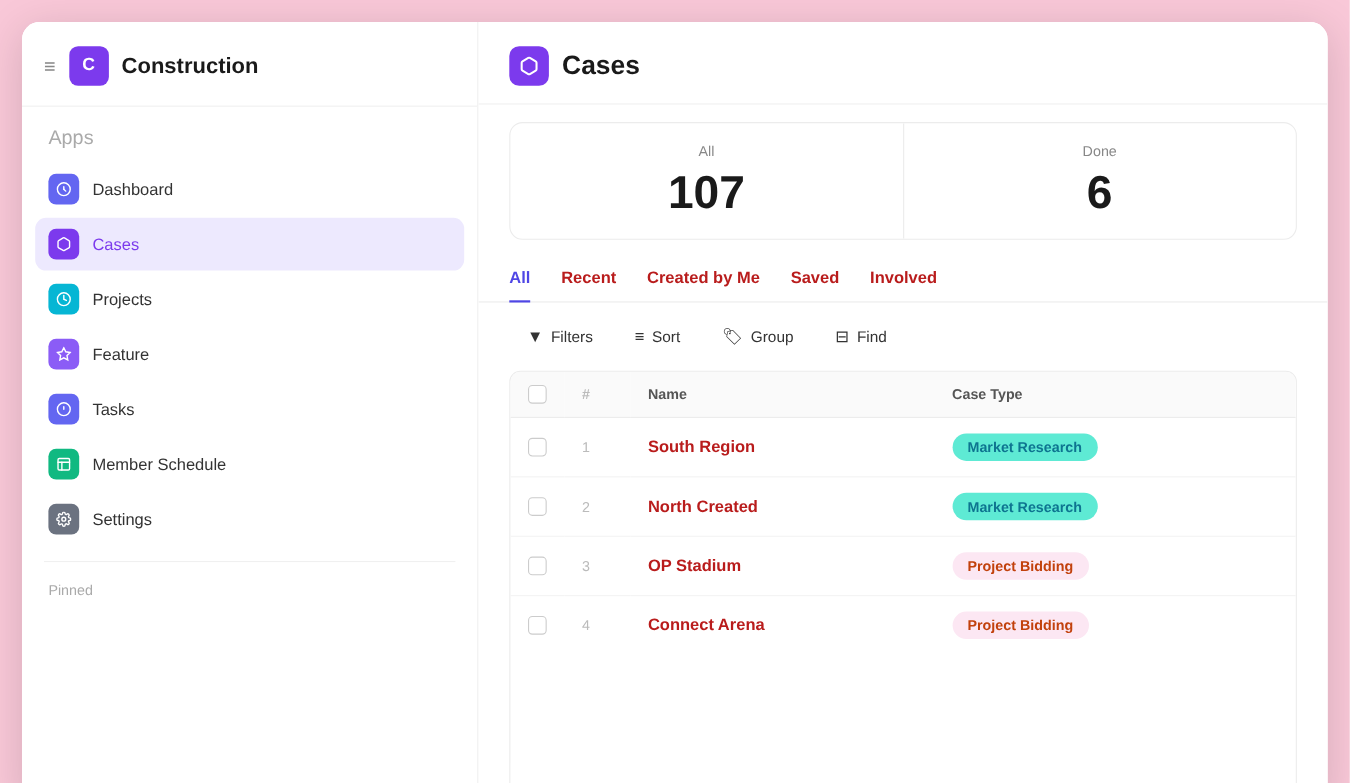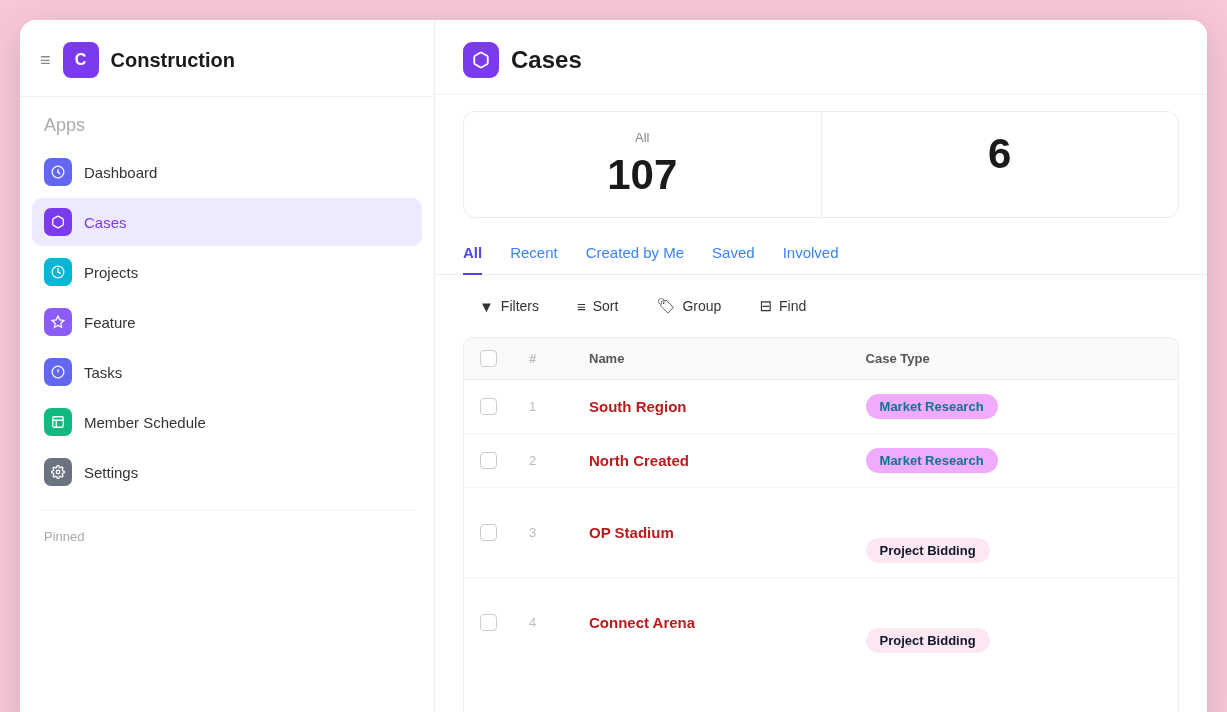--- a/index.html
+++ b/index.html
@@ -177,22 +177,22 @@
     }
     .tabs-row {
       display: flex;
       align-items: center;
       gap: 28px;
       padding: 0 28px;
       border-bottom: 1px solid #ececec;
     }
     .tab {
       font-size: 15px;
-      color: #3b82f6;
-      font-weight: 400;
+      color: #b91c1c;
+      font-weight: 700;
       padding: 10px 0 12px 0;
       cursor: pointer;
       border-bottom: 2.5px solid transparent;
       margin-bottom: -1px;
     }
     .tab.active {
       color: #4f46e5;
       border-bottom-color: #4f46e5;
       font-weight: 600;
     }
@@ -257,27 +257,26 @@
     tbody td:nth-child(2) { color: #bbb; font-size: 13px; }
     .case-name { font-weight: 700; font-size: 15px; color: #b91c1c; }
     .badge {
       display: inline-block;
       padding: 5px 14px;
       border-radius: 20px;
       font-size: 13px;
       font-weight: 600;
     }
     .badge-market {
-      background: #f0abfc;
+      background: #5eead4;
       color: #0e7490;
     }
     .badge-bidding {
       background: #fce7f3;
-      color: #0f172a;
-      margin-top: 36px;
+      color: #c2410c;
     }
     .checkbox {
       width: 17px;
       height: 17px;
       border: 1.5px solid #ccc;
       border-radius: 4px;
       background: #fff;
       cursor: pointer;
     }
   </style>
@@ -378,20 +377,21 @@
       </div>
       <span class="page-title">Cases</span>
     </div>
 
     <div class="stats-bar" id="stats-bar">
         <div class="stat-item">
           <div class="stat-label">All</div>
                    <div class="stat-value">107</div>
         </div>
         <div class="stat-item">
+          <div class="stat-label">Done</div>
                    <div class="stat-value">6</div>
         </div>
       </div>
 
     <div class="tabs-row" id="tabs-row">
         <div class="tab active">All</div>
         <div class="tab">Recent</div>
         <div class="tab">Created by Me</div>
         <div class="tab">Saved</div>
         <div class="tab">Involved</div>

